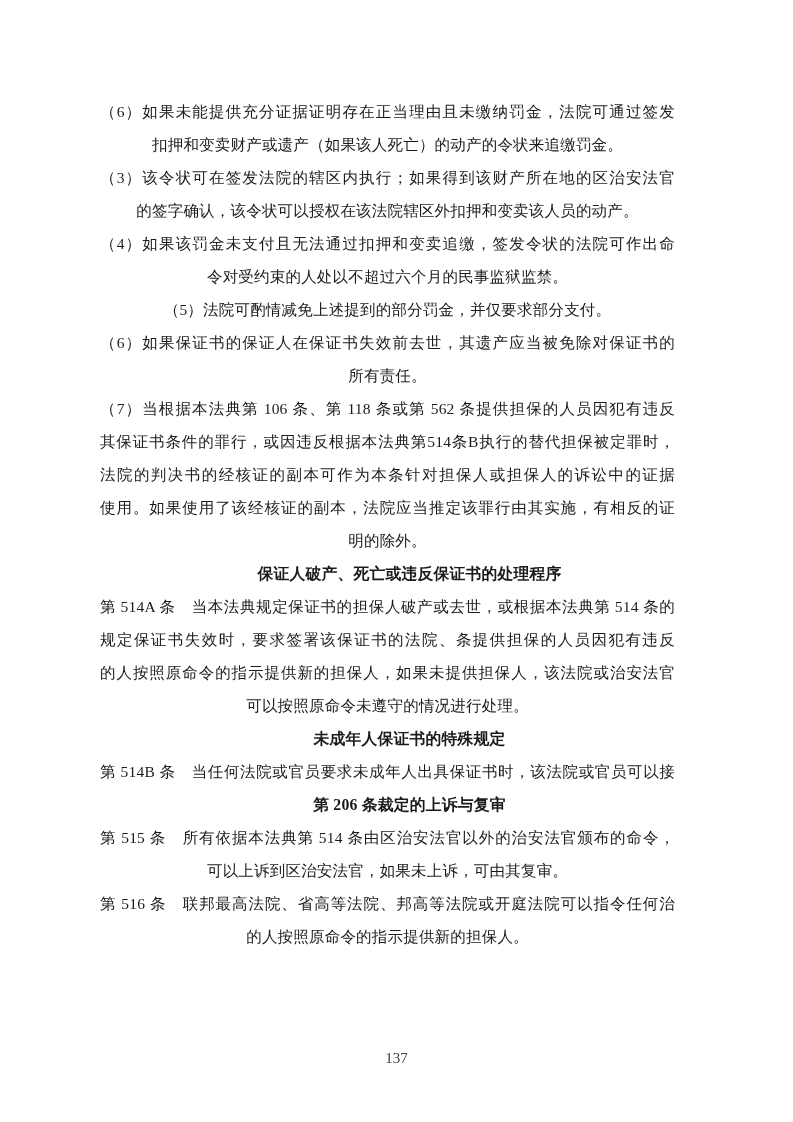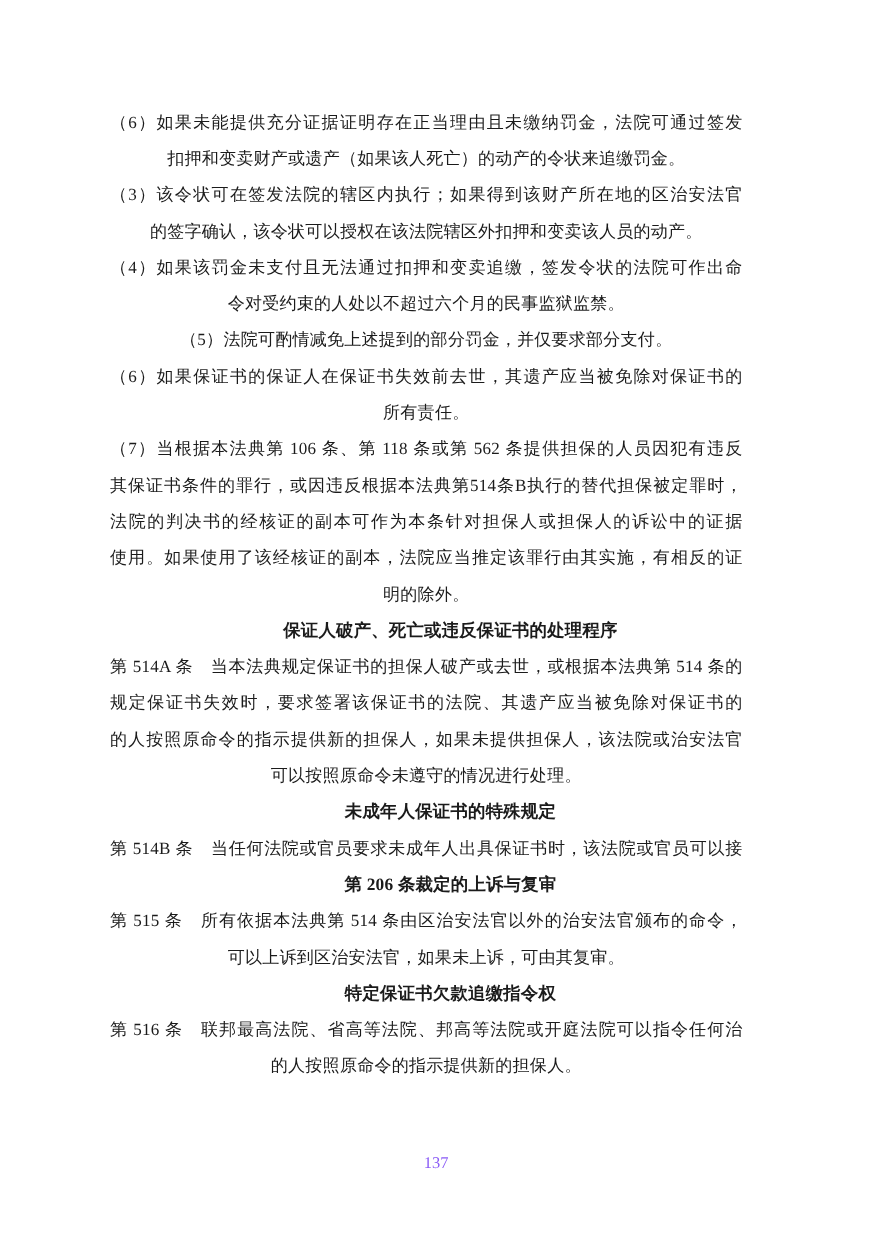--- a/index.html
+++ b/index.html
@@ -43,21 +43,21 @@
     font-size: 15.8px;
   }
   .page-number {
     position: absolute;
     top: 1048px;
     left: 0;
     width: 793px;
     text-align: center;
     font-size: 15px;
     line-height: 20px;
-    color: #8b5cf6;
+    color: #404040;
   }
 </style>
 </head>
 <body>
 
 <div class="page">
   <div class="content">
       <div class="block paragraph">
         <div class="line j">（6）如果未能提供充分证据证明存在正当理由且未缴纳罚金，法院可通过签发</div>
         <div class="line">扣押和变卖财产或遗产（如果该人死亡）的动产的令状来追缴罚金。</div>
@@ -82,39 +82,36 @@
         <div class="line j">其保证书条件的罪行，或因违反根据本法典第514条B执行的替代担保被定罪时，</div>
         <div class="line j">法院的判决书的经核证的副本可作为本条针对担保人或担保人的诉讼中的证据</div>
         <div class="line j">使用。如果使用了该经核证的副本，法院应当推定该罪行由其实施，有相反的证</div>
         <div class="line">明的除外。</div>
       </div>
       <div class="block heading">
         <div class="line">保证人破产、死亡或违反保证书的处理程序</div>
       </div>
       <div class="block paragraph">
         <div class="line j">第 514A 条　当本法典规定保证书的担保人破产或去世，或根据本法典第 514 条的</div>
-        <div class="line j">规定保证书失效时，要求签署该保证书的法院、其遗产应当被免除对保证书的</div>
+        <div class="line j">规定保证书失效时，要求签署该保证书的法院、条提供担保的人员因犯有违反</div>
         <div class="line j">的人按照原命令的指示提供新的担保人，如果未提供担保人，该法院或治安法官</div>
         <div class="line">可以按照原命令未遵守的情况进行处理。</div>
       </div>
       <div class="block heading">
         <div class="line">未成年人保证书的特殊规定</div>
       </div>
       <div class="block paragraph">
         <div class="line j">第 514B 条　当任何法院或官员要求未成年人出具保证书时，该法院或官员可以接</div>
       </div>
       <div class="block heading">
         <div class="line">第 206 条裁定的上诉与复审</div>
       </div>
       <div class="block paragraph">
         <div class="line j">第 515 条　所有依据本法典第 514 条由区治安法官以外的治安法官颁布的命令，</div>
         <div class="line">可以上诉到区治安法官，如果未上诉，可由其复审。</div>
       </div>
-      <div class="block heading">
-        <div class="line">特定保证书欠款追缴指令权</div>
-      </div>
       <div class="block paragraph">
         <div class="line j">第 516 条　联邦最高法院、省高等法院、邦高等法院或开庭法院可以指令任何治</div>
         <div class="line">的人按照原命令的指示提供新的担保人。</div>
       </div>
     </div>
   <div class="page-number">137</div>
 </div>
 
 </body></html>

